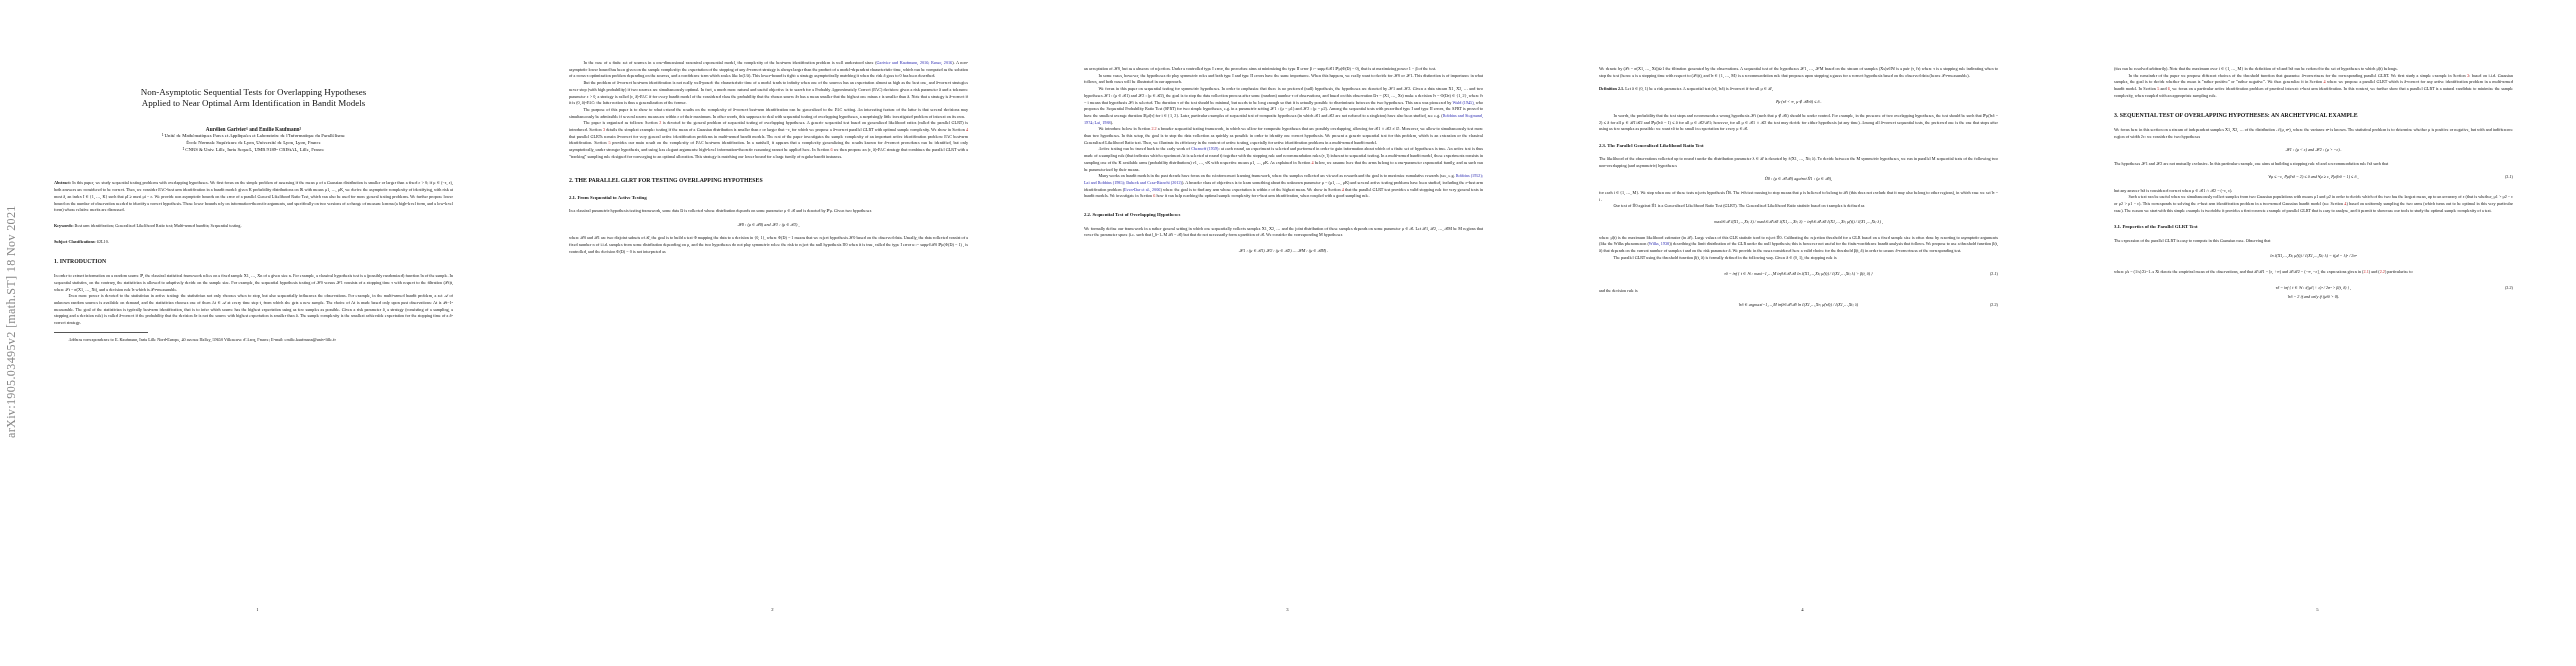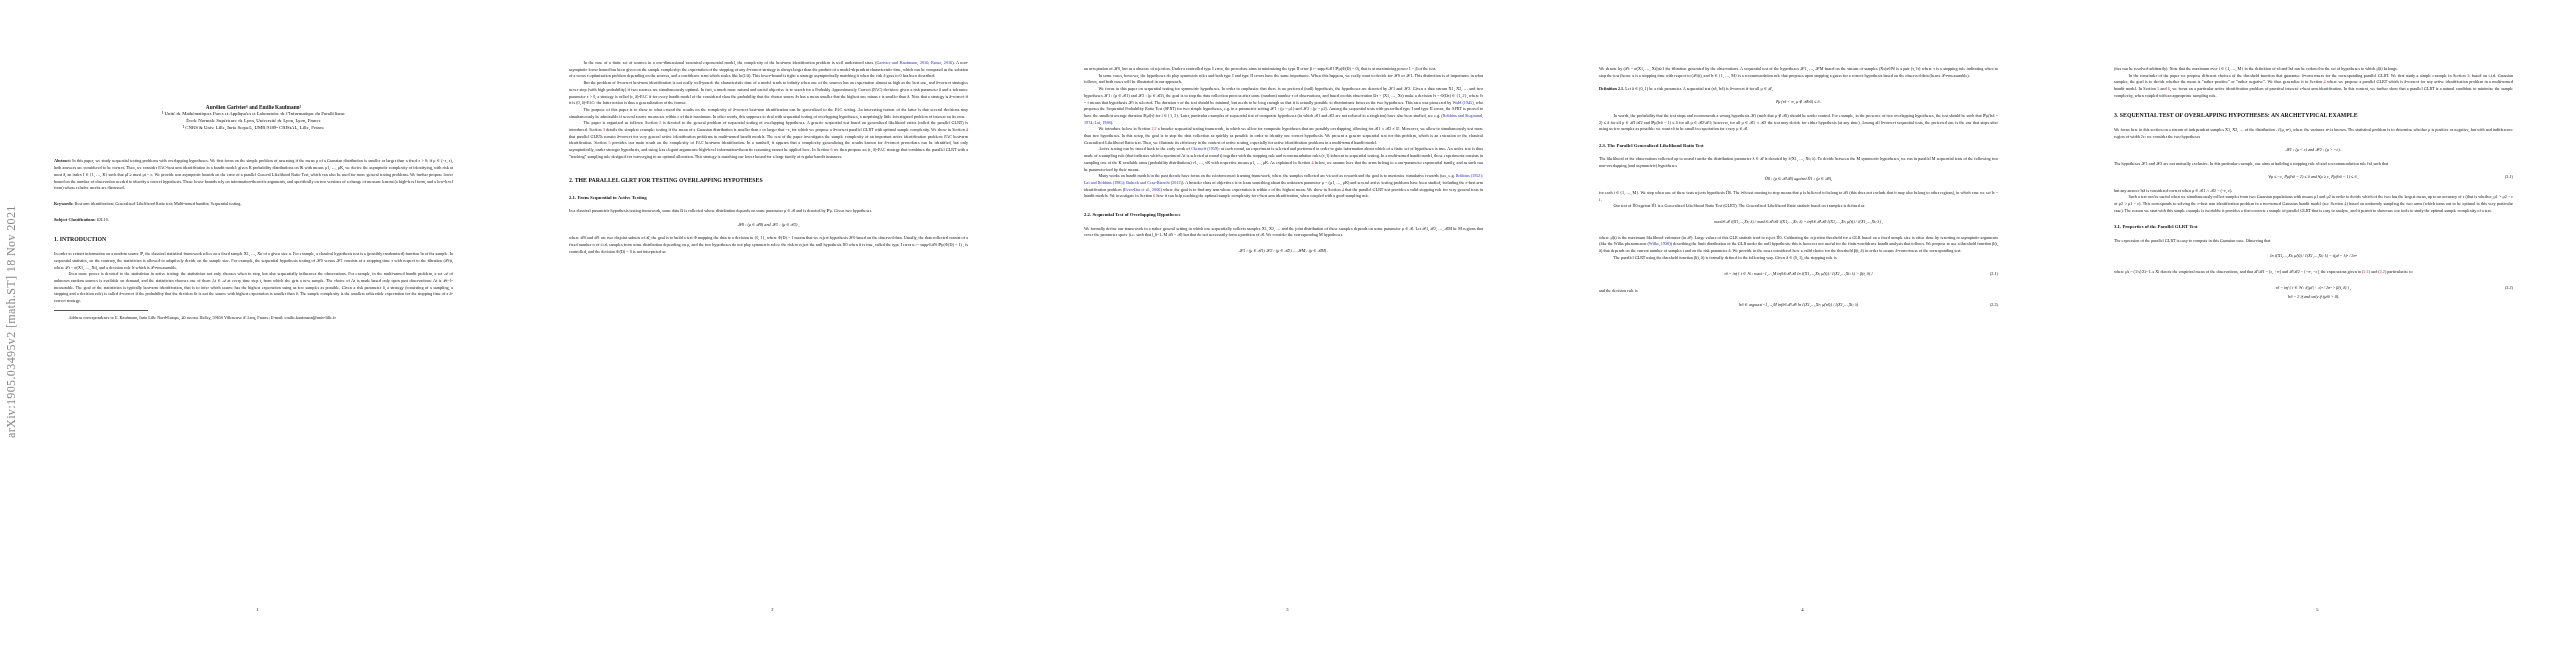--- a/index.html
+++ b/index.html
@@ -27,20 +27,24 @@
   .gap { height:9px; }
 </style>
 </head>
 <body>
 
 <div class="strip">
 
   <div class="page">
     <div class="stamp">arXiv:1905.03495v2  [math.ST]  18 Nov 2021</div>
     <div class="content" style="top:87px;">
+      <h1 class="title">
+        <span>Non-Asymptotic Sequential Tests for Overlapping Hypotheses</span><br>
+        <span>Applied to Near Optimal Arm Identification in Bandit Models</span>
+      </h1>
       <div class="authors">Aurélien Garivier¹ and Emilie Kaufmann²</div>
       <div class="affil">¹ Unité de Mathématiques Pures et Appliquées et Laboratoire de l’Informatique du Parallélisme</div>
       <div class="affil">École Normale Supérieure de Lyon, Université de Lyon, Lyon, France</div>
       <div class="affil">² CNRS &amp; Univ. Lille, Inria SequeL, UMR 9189- CRIStAL, Lille, France</div>
       <div style="height:27px"></div>
       <p style="line-height:6.7px">
         <span class="label">Abstract:</span>
         <span>In this paper, we study sequential testing problems with overlapping hypotheses. We first focus on the simple problem of assessing if the mean μ of a Gaussian distribution is smaller or larger than a fixed ε &gt; 0; if μ ∈ (−ε, ε), both answers are considered to be correct. Then, we consider PAC-best arm identification in a bandit model: given K probability distributions on ℝ with means μ1, …, μK, we derive the asymptotic complexity of identifying, with risk at most δ, an index I ∈ {1, …, K} such that μI ≥ maxi μi − ε. We provide non asymptotic bounds on the error of a parallel General Likelihood Ratio Test, which can also be used for more general testing problems. We further propose lower bound on the number of observation needed to identify a correct hypothesis. Those lower bounds rely on information-theoretic arguments, and specifically on two versions of a change of measure lemma (a high-level form, and a low-level form) whose relative merits are discussed.</span>
       </p>
       <div class="gap"></div>

